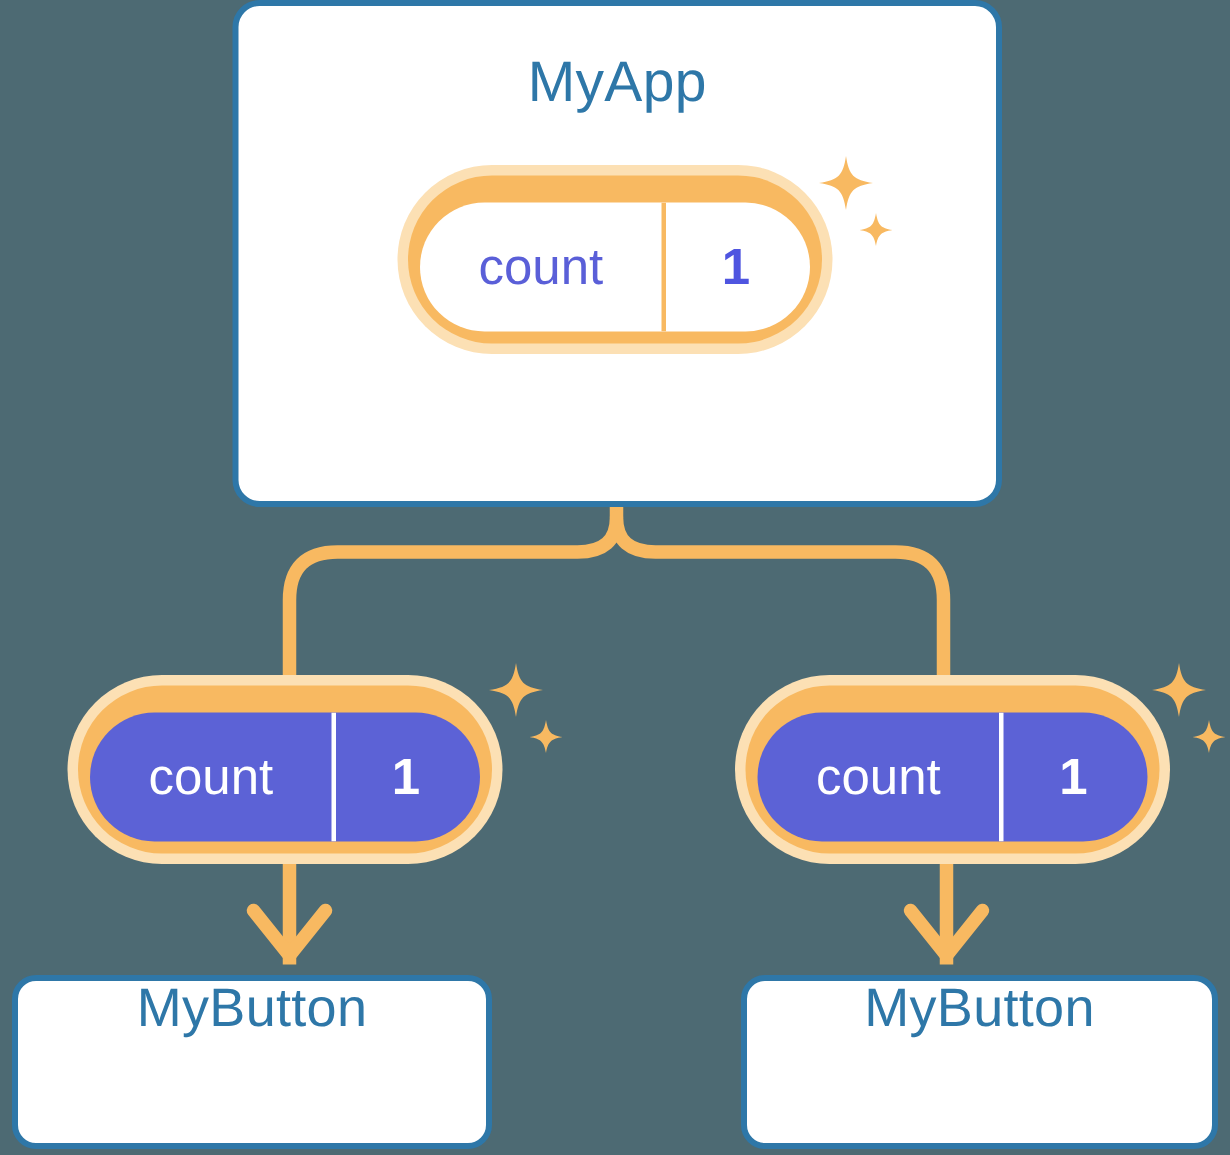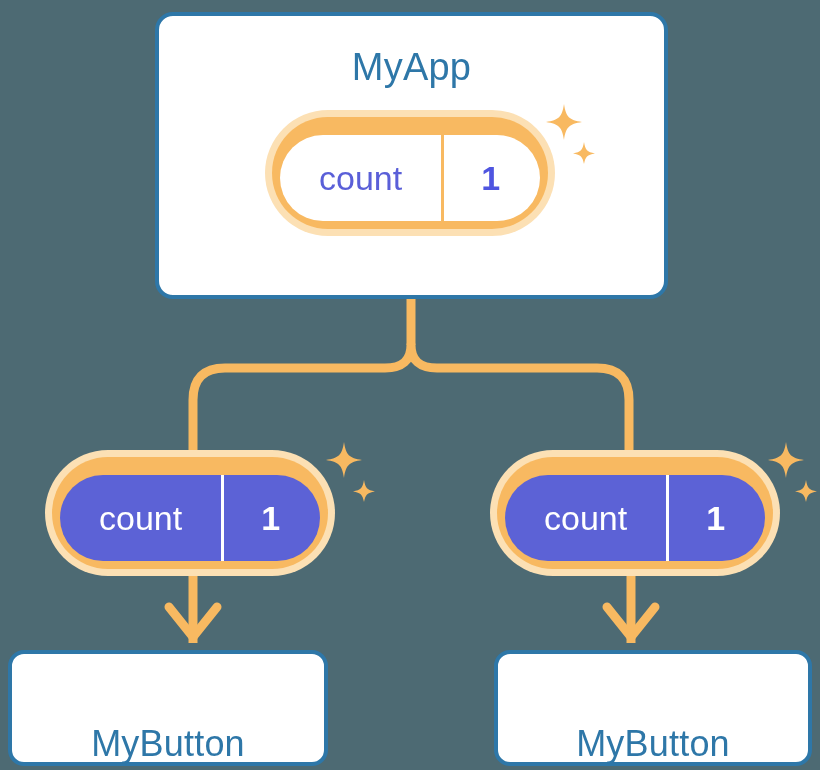--- a/index.html
+++ b/index.html
@@ -29,35 +29,35 @@
   }
 
   
   .card {
     position: absolute;
     background: #ffffff;
     border: 4px solid #2e77a8;
     border-radius: 16px;
     box-sizing: border-box;
     display: flex;
-    align-items: flex-end;
+    align-items: flex-start;
     justify-content: center;
   }
   .card-title {
     color: #2e77a8;
     font-size: 36px;
     font-weight: 400;
     letter-spacing: 0.2px;
     line-height: 1;
     white-space: nowrap;
   }
 
   #card-myapp {
-    left: 155px; top: 12px;
-    width: 513px; height: 287px;
+    left: 155px; top: 0;
+    width: 513px; height: 338px;
     align-items: flex-start;
     justify-content: center;
     border-radius: 18px;
   }
   #card-myapp .card-title {
     margin-top: 32px;
     font-size: 38px;
   }
 
   #card-mybutton-left {

